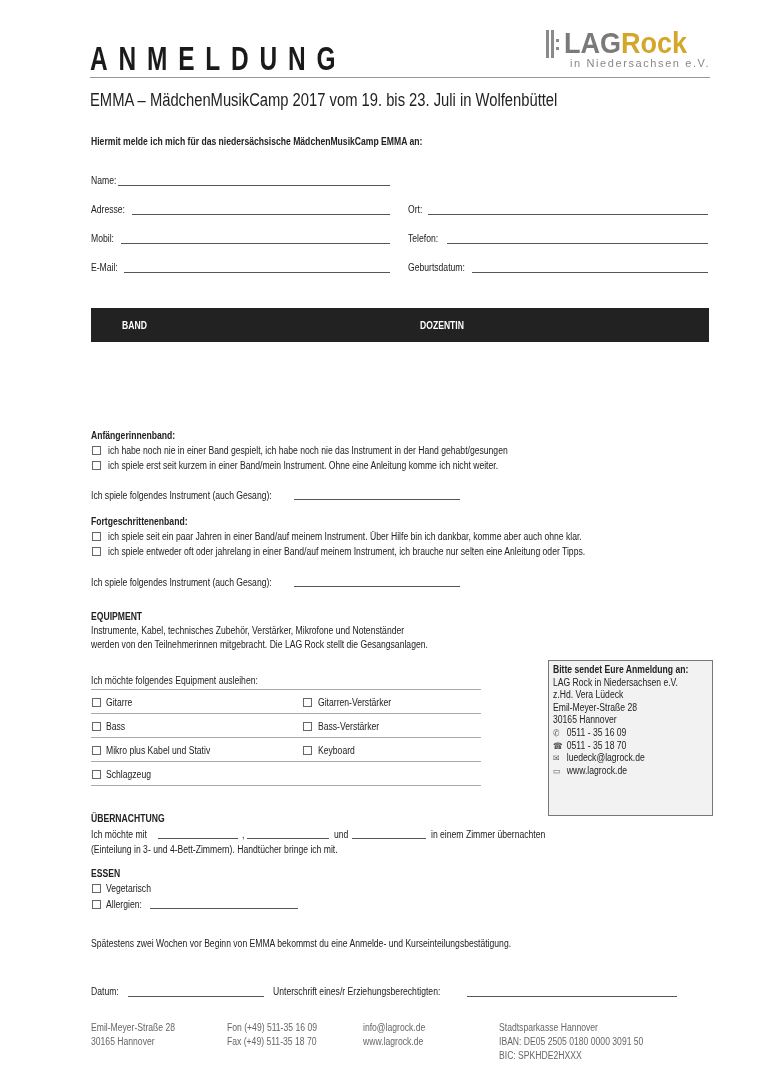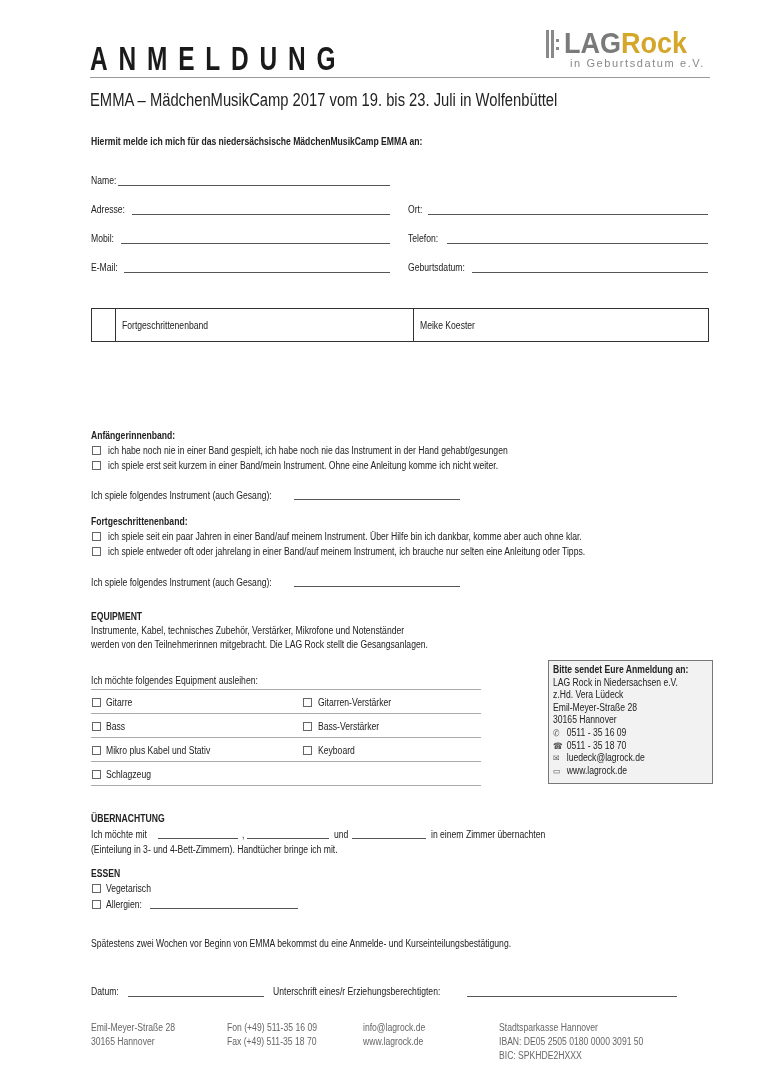--- a/index.html
+++ b/index.html
@@ -28,37 +28,37 @@
   table.bands tr.head td { background: #222; color: #fff; font-weight: bold; height: 33px; border-color: #222; }
   table.bands tr.head td.sep { border-left: 1px solid #999; }
   table.bands tr.r1 td { background: #e6e6e6; }
   table.bands tr.r2 td { background: #fff; }
   table.bands td.chk { width: 24px; padding: 0; }
   table.bands td.band { width: 298px; }
   table.bands td span { display: inline-block; transform: scaleX(0.86); transform-origin: left center; white-space: nowrap; }
 
   .eq-rule { position: absolute; left: 91px; width: 390px; border-top: 1px solid #aaa; }
 
-  #contact { left: 548px; top: 660px; width: 165px; height: 124px; border: 1px solid #777; background: #f2f2f2; padding: 3px 4px; }
+  #contact { left: 548px; top: 660px; width: 165px; height: 156px; border: 1px solid #777; background: #f2f2f2; padding: 3px 4px; }
   #contact .row { font-size: 10px; line-height: 12.6px; white-space: nowrap; transform: scaleX(0.86); transform-origin: left center; }
   #contact .ic { display: inline-block; width: 16px; color: #555; font-size: 9px; }
 </style>
 </head>
 <body>
 
 <div id="title" class="abs">ANMELDUNG</div>
 <div id="logo" class="abs">
   <div class="bars">
     <span style="left:0"></span>
       <span style="left:5px"></span>
     <span class="d1" style="left:10px;top:9px"></span>
       <span class="d2" style="left:10px;top:17px"></span>
   </div>
   <div class="word"><span class="lag">LAG</span><span class="rock">Rock</span></div>
-  <div class="sub">in Geburtsdatum e.V.</div>
+  <div class="sub">in Niedersachsen e.V.</div>
 </div>
 <div id="rule" class="abs"></div>
 <div id="subtitle" class="abs">EMMA – MädchenMusikCamp 2017 vom 19. bis 23. Juli in Wolfenbüttel</div>
 
 <div class="abs t b" style="left:91px;top:136px">Hiermit melde ich mich für das niedersächsische MädchenMusikCamp EMMA an:</div>
 
 <div class="abs t" style="left:91px;top:175px">Name:</div>
 <div class="line" style="left:118px;top:185px;width:272px"></div>
 
 <div class="abs t" style="left:91px;top:204px">Adresse:</div>
@@ -71,24 +71,24 @@
 <div class="abs t" style="left:408px;top:233px">Telefon:</div>
 <div class="line" style="left:447px;top:243px;width:261px"></div>
 
 <div class="abs t" style="left:91px;top:262px">E-Mail:</div>
 <div class="line" style="left:124px;top:272px;width:266px"></div>
 <div class="abs t" style="left:408px;top:262px">Geburtsdatum:</div>
 <div class="line" style="left:472px;top:272px;width:236px"></div>
 
 <table class="bands">
   <tbody>
-  <tr class="r2">
+      <tr class="head">
     <td class="chk"></td>
-    <td class="band"><span>Fortgeschrittenenband</span></td>
-    <td><span>Meike Koester</span></td>
+    <td class="band"><span>BAND</span></td>
+    <td class="sep"><span>DOZENTIN</span></td>
   </tr>
 </tbody>
   </table>
 
 <div class="abs t b" style="left:91px;top:430px">Anfängerinnenband:</div>
 <div class="cb" style="left:92px;top:446px"></div>
 <div class="abs t" style="left:108px;top:445px">ich habe noch nie in einer Band gespielt, ich habe noch nie das Instrument in der Hand gehabt/gesungen</div>
 <div class="cb" style="left:92px;top:461px"></div>
 <div class="abs t" style="left:108px;top:460px">ich spiele erst seit kurzem in einer Band/mein Instrument. Ohne eine Anleitung komme ich nicht weiter.</div>
 <div class="abs t" style="left:91px;top:490px">Ich spiele folgendes Instrument (auch Gesang):</div>

